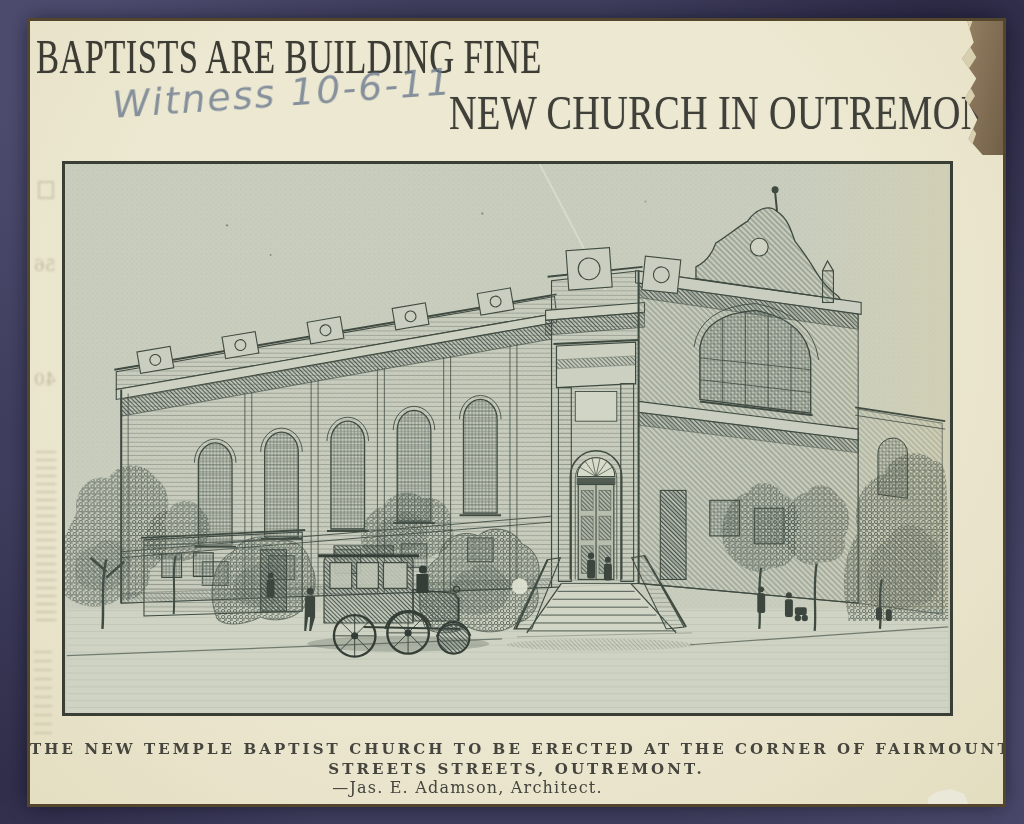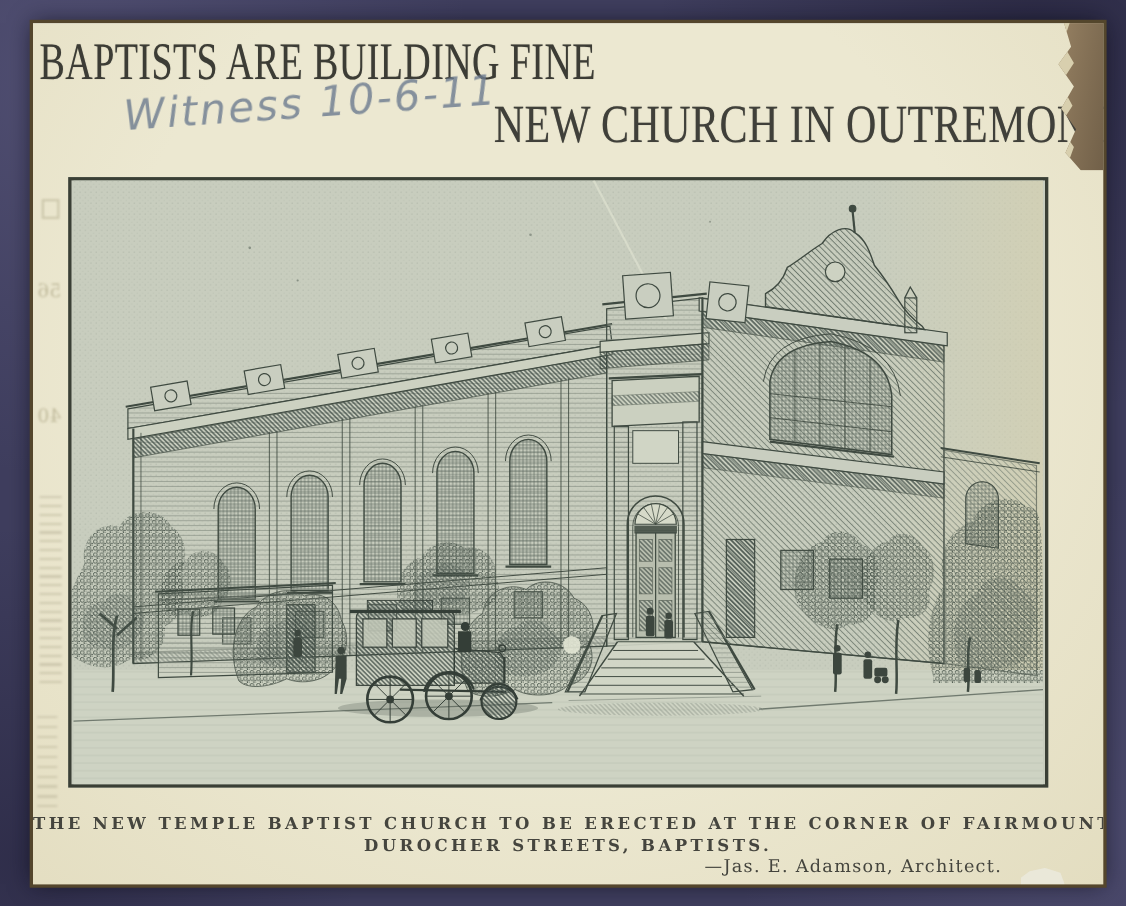--- a/index.html
+++ b/index.html
@@ -31,22 +31,22 @@
   
   .engraving{position:absolute;left:32px;top:140px;width:885px;height:549px;
     margin:0;border:3px solid #3a3f35;background:#c8cdbe;z-index:1;}
   .engraving svg{display:block;}
   
   .cap{position:absolute;left:0;width:973px;text-align:center;
     font-family:"DejaVu Serif", serif;font-weight:bold;font-size:15px;
     letter-spacing:3.1px;color:#45453e;white-space:nowrap;}
   .cap1{top:719px;}
   .cap2{top:739px;}
-  .credit{position:absolute;left:16px;top:757px;width:973px;box-sizing:border-box;
-    text-align:right;padding-right:108px;font-family:"DejaVu Serif", serif;
+  .credit{position:absolute;left:5px;top:757px;width:973px;box-sizing:border-box;
+    text-align:center;padding-right:108px;font-family:"DejaVu Serif", serif;
     font-size:16px;letter-spacing:1.2px;color:#44443d;}
   
   .torn{position:absolute;left:913px;top:0;width:64px;height:134px;z-index:5;
     background:linear-gradient(100deg,#a38c6b 0%, #8a765a 45%, #6f5e47 100%);
     clip-path:polygon(38% 0,100% 0,100% 100%,62% 100%,40% 88%,55% 72%,34% 58%,52% 43%,30% 28%,48% 16%);}
   .torn::before{content:"";position:absolute;inset:0;
     background:#d8cfae;
     clip-path:polygon(38% 0,46% 0,36% 14%,52% 27%,33% 41%,50% 56%,31% 70%,52% 84%,40% 100%,34% 100%,28% 86%,46% 72%,26% 57%,44% 42%,24% 27%,34% 12%);}
   
   .chip{position:absolute;left:898px;top:768px;width:40px;height:15px;z-index:4;
@@ -379,19 +379,19 @@
             <rect x="818" y="448" width="6" height="13" rx="2"></rect>
             <rect x="828" y="450" width="6" height="12" rx="2"></rect>
           </g>
         </g>
 
         <circle cx="458" cy="427" r="8" fill="#e2e5d4" opacity=".9"></circle>
       </svg>
     </figure>
 
     <div class="cap cap1">THE NEW TEMPLE BAPTIST CHURCH TO BE ERECTED AT THE CORNER OF FAIRMOUNT AND</div>
-    <div class="cap cap2">DUROCHER STREETS, BAPTISTS.</div>
+    <div class="cap cap2">STREETS STREETS, OUTREMONT.</div>
     <div class="credit">—Jas. E. Adamson, Architect.</div>
 
     <div class="torn"></div>
     <div class="chip"></div>
   </div>
 </div>
 
 </body></html>

